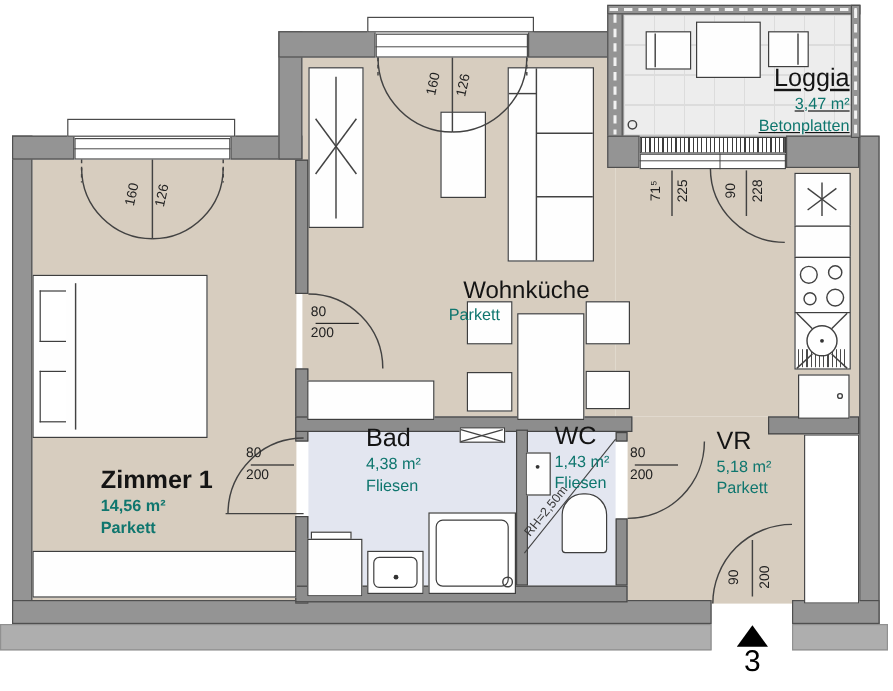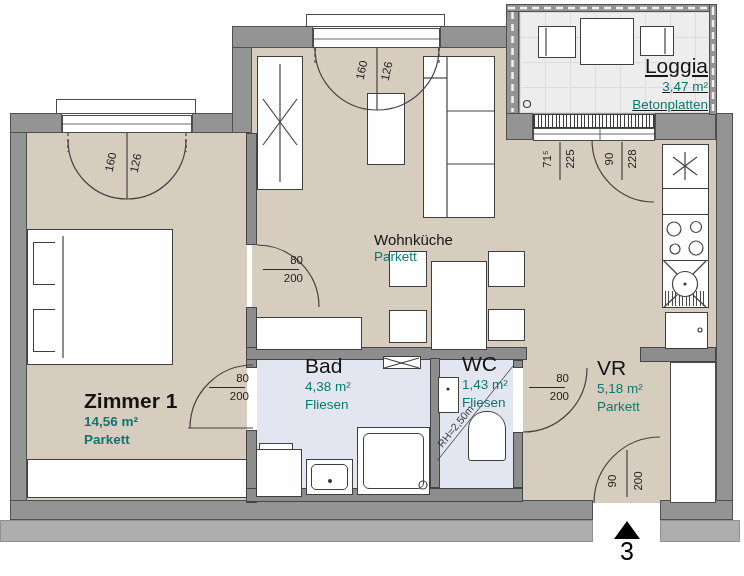--- a/index.html
+++ b/index.html
@@ -19,21 +19,21 @@
   .furn-in{position:absolute;background:#fff;border:1px solid #3e3e3e;box-sizing:border-box;}
   .win{position:absolute;background:#fff;border:1px solid #4a4a4a;box-sizing:border-box;}
   .hatch{position:absolute;border:1px solid #3c3c3c;box-sizing:border-box;
      background:#fff;background-image:repeating-linear-gradient(90deg,#3c3c3c 0 1px,transparent 1px 3.6px);}
   .hatch2{position:absolute;background-image:repeating-linear-gradient(90deg,#4a4a4a 0 1px,transparent 1px 3.5px);}
   .pillow{position:absolute;border:1.2px solid #3e3e3e;border-right:none;background:#fff;box-sizing:border-box;}
   .roomlabel{position:absolute;color:#161616;}
   .rname{font-size:21px;color:#141414;}
   .rsub{font-size:13.5px;color:#0f766e;line-height:1.35;}
   .dimv{position:absolute;font-size:11.5px;color:#222;white-space:nowrap;}
-  .dimf{position:absolute;font-size:11.5px;color:#222;text-align:right;line-height:1.1;}
+  .dimf{position:absolute;font-size:11.5px;color:#222;text-align:left;line-height:1.1;}
   .dimf .fl{border-top:1px solid #2a2a2a;width:36px;margin:2px auto;height:0;}
   .logo{position:absolute;text-align:center;color:#232323;}
   .logo .lt{font-size:22px;font-weight:bold;letter-spacing:2.5px;}
   .logo .sq{display:inline-block;width:13px;height:14px;background:#a9c3ab;margin:0 2px;vertical-align:-1px;}
   .logo .sub{font-size:6.8px;letter-spacing:2.8px;color:#444;margin-top:0px;}
   .tri{position:absolute;width:0;height:0;border-left:13px solid transparent;
        border-right:13px solid transparent;border-bottom:18px solid #000;}
   .unitnum{position:absolute;font-size:25px;color:#000;text-align:center;}
   svg.overlay{position:absolute;left:0;top:0;pointer-events:none;}
 </style>
@@ -202,21 +202,21 @@
       <line x1="512.5" y1="12" x2="512.5" y2="112" stroke="#f2f2f2" stroke-width="2.5" stroke-dasharray="7,5"></line>
     </g>
   </svg>
 
   <div class="roomlabel" style="left:84px;top:389px;font-weight:bold;">
     <div class="rname">Zimmer 1</div>
     <div class="rsub">14,56 m²</div>
     <div class="rsub">Parkett</div>
   </div>
   <div class="roomlabel" style="left:374px;top:231px;">
-    <div class="rname" style="font-size:15px;">Wohnküche</div>
+    <div class="rname" style="font-size:20px;margin-left:12px;">Wohnküche</div>
     <div class="rsub">Parkett</div>
   </div>
   <div class="roomlabel" style="left:305px;top:354px;">
     <div class="rname">Bad</div>
     <div class="rsub">4,38 m²</div>
     <div class="rsub">Fliesen</div>
   </div>
   <div class="roomlabel" style="left:462px;top:352px;">
     <div class="rname">WC</div>
     <div class="rsub">1,43 m²</div>

